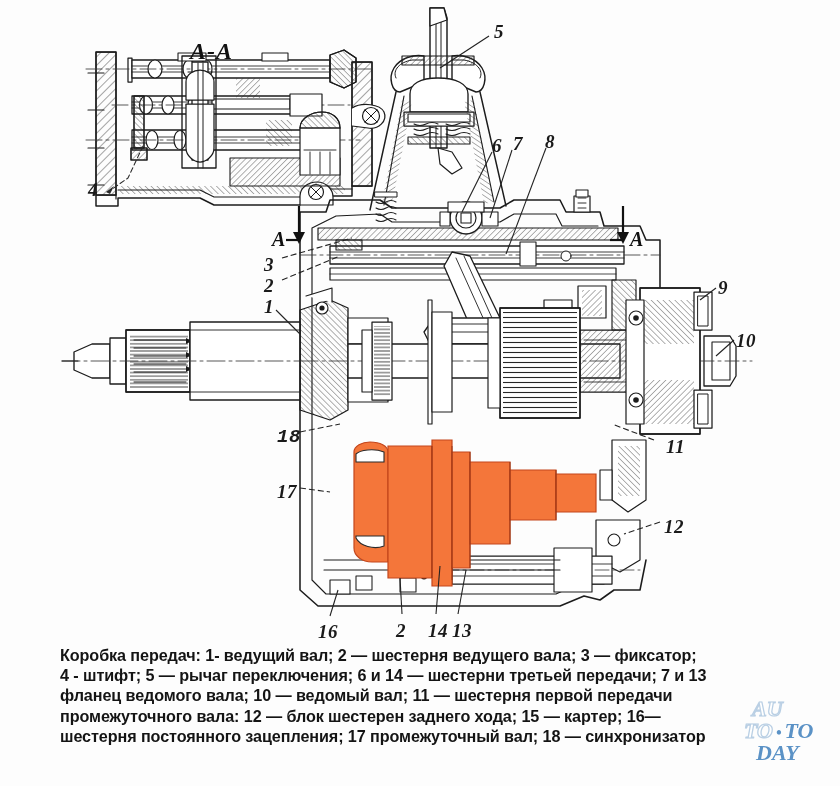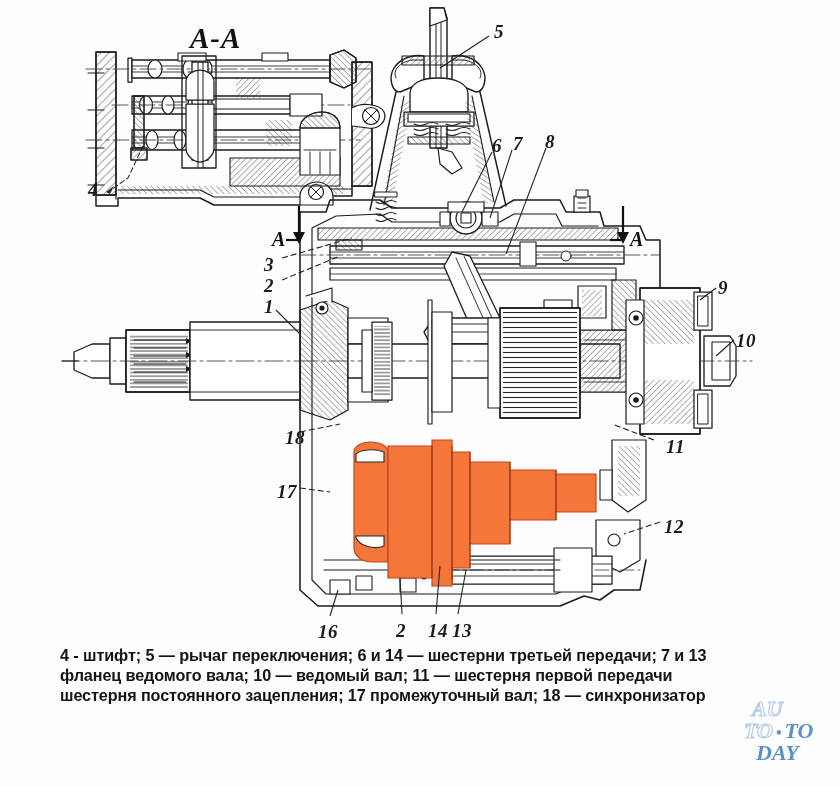--- a/index.html
+++ b/index.html
@@ -23,21 +23,21 @@
   .secA{
     position:absolute;
     font-family:"Liberation Serif","DejaVu Serif",serif;
     font-style:italic;font-weight:700;
     font-size:20px;color:#111;
   }
   .aatitle{
     position:absolute;
     font-family:"Liberation Serif","DejaVu Serif",serif;
     font-style:italic;font-weight:700;
-    font-size:29px;color:#111;letter-spacing:1px;
+    font-size:24px;color:#111;letter-spacing:1px;margin-top:16px;
   }
   #caption{
     position:absolute;left:60px;top:645px;width:730px;
     font-family:"Liberation Sans","DejaVu Sans",sans-serif;
     font-weight:700;font-size:16.2px;line-height:20.2px;
     color:#141414;text-align:left;
     letter-spacing:-0.1px;
   }
   #caption div{white-space:nowrap;}
   #watermark{
@@ -483,30 +483,32 @@
   <div class="num" style="left:492px;top:136px;">6</div>
   <div class="num" style="left:513px;top:134px;">7</div>
   <div class="num" style="left:545px;top:132px;">8</div>
   <div class="num" style="left:264px;top:255px;">3</div>
   <div class="num" style="left:264px;top:276px;">2</div>
   <div class="num" style="left:264px;top:297px;">1</div>
   <div class="num" style="left:718px;top:278px;">9</div>
   <div class="num" style="left:736px;top:331px;">10</div>
   <div class="num" style="left:666px;top:437px;">11</div>
   <div class="num" style="left:664px;top:517px;">12</div>
-  <div class="num" style="left:285px;top:428px;">18</div>
+  <div class="num" style="left:277px;top:428px;font-family:Liberation Mono, monospace;">18</div>
   <div class="num" style="left:277px;top:482px;">17</div>
   <div class="num" style="left:318px;top:622px;text-align:center;">16</div>
   <div class="num" style="left:396px;top:621px;">2</div>
   <div class="num" style="left:428px;top:621px;">14</div>
   <div class="num" style="left:452px;top:621px;font-style:italic;">13</div>
 
   <div id="caption">
+    <div>Коробка передач: 1- ведущий вал; 2 — шестерня ведущего вала; 3 — фиксатор;</div>
     <div>4 - штифт; 5 — рычаг переключения; 6 и 14 — шестерни третьей передачи; 7 и 13</div>
     <div>фланец ведомого вала; 10 — ведомый вал; 11 — шестерня первой передачи</div>
+    <div>промежуточного вала: 12 — блок шестерен заднего хода; 15 — картер; 16—</div>
     <div>шестерня постоянного зацепления; 17 промежуточный вал; 18 — синхронизатор</div>
   </div>
 
   <div id="watermark">
     <div class="wm-row" id="wm-r1">
       <span class="wm-out">AU</span>
     </div>
     <div class="wm-row" id="wm-r2">
       <span class="wm-out">TO</span>
       <span class="wm-dot">•</span>

